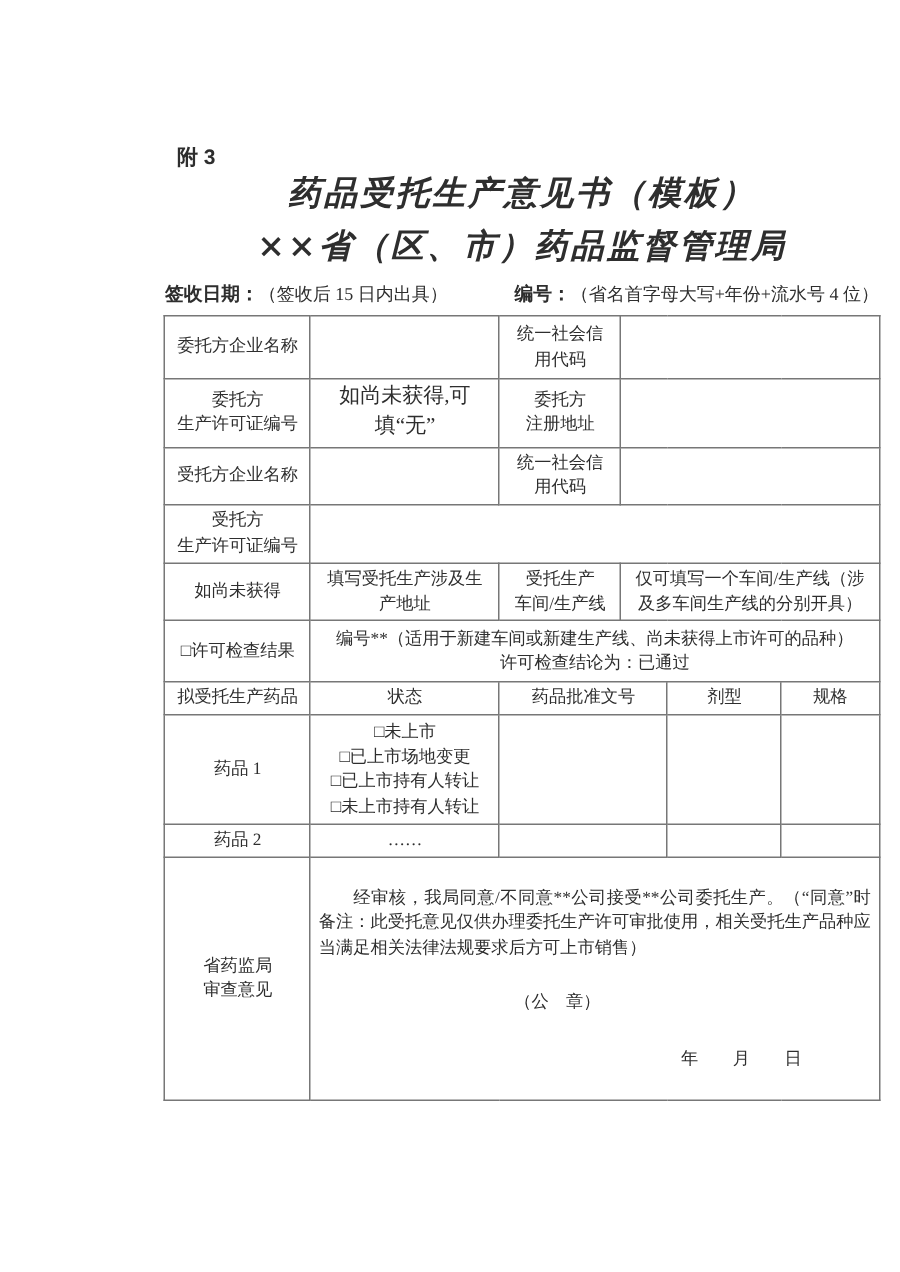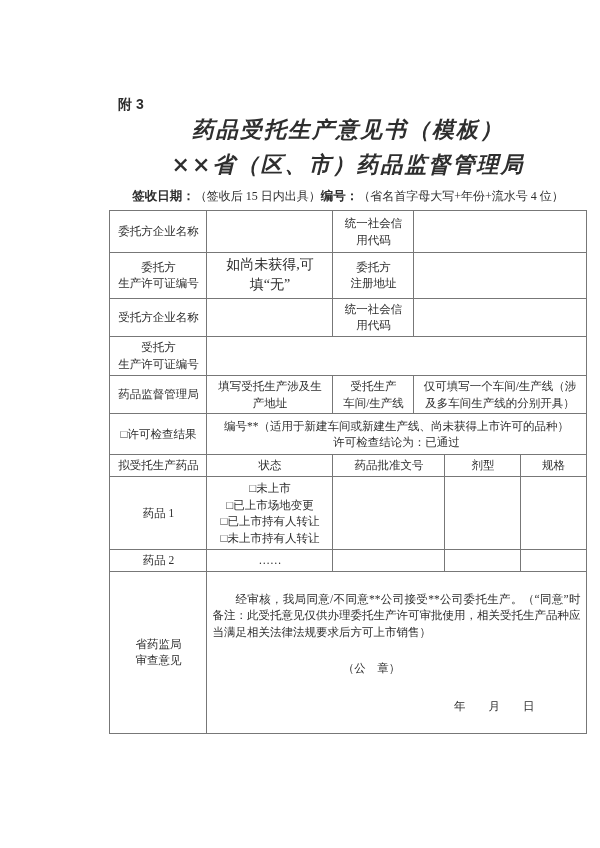--- a/index.html
+++ b/index.html
@@ -14,21 +14,21 @@
   }
   .title-line{
     text-align:center;font-weight:bold;font-style:italic;
     font-size:22px;line-height:28px;letter-spacing:2px;
     font-family:"DejaVu Serif","Liberation Serif",serif;
   }
   .title-1{margin-top:7px;}
   .title-2{margin-top:1px;}
   .meta{
     width:476px;margin:10px auto 5px auto;display:flex;
-    justify-content:center;align-items:baseline;font-size:12px;
+    justify-content:space-between;align-items:baseline;font-size:12px;
   }
   .meta-label{font-weight:bold;font-size:12.5px;}
   .meta-note{font-size:12px;}
   table.form{
     width:476px;margin:0 auto;border-collapse:collapse;table-layout:fixed;
     font-size:11.5px;line-height:1.45;color:#2e2e2e;
   }
   table.form td{
     border:1px solid #777777;padding:2px 5px;text-align:center;
     vertical-align:middle;white-space:pre-line;overflow:hidden;
@@ -92,21 +92,21 @@
       <td colspan="3"></td>
     </tr>
 
     <tr style="height:39px">
       <td>受托方
 生产许可证编号</td>
       <td colspan="5"></td>
     </tr>
 
     <tr style="height:36px">
-      <td>药品监督管理局</td>
+      <td>如尚未获得</td>
       <td>填写受托生产涉及生
 产地址</td>
       <td>受托生产
 车间/生产线</td>
       <td colspan="3" class="left">仅可填写一个车间/生产线（涉及多车间生产线的分别开具）</td>
     </tr>
 
 
     <tr style="height:41px">
       <td>□许可检查结果</td>

